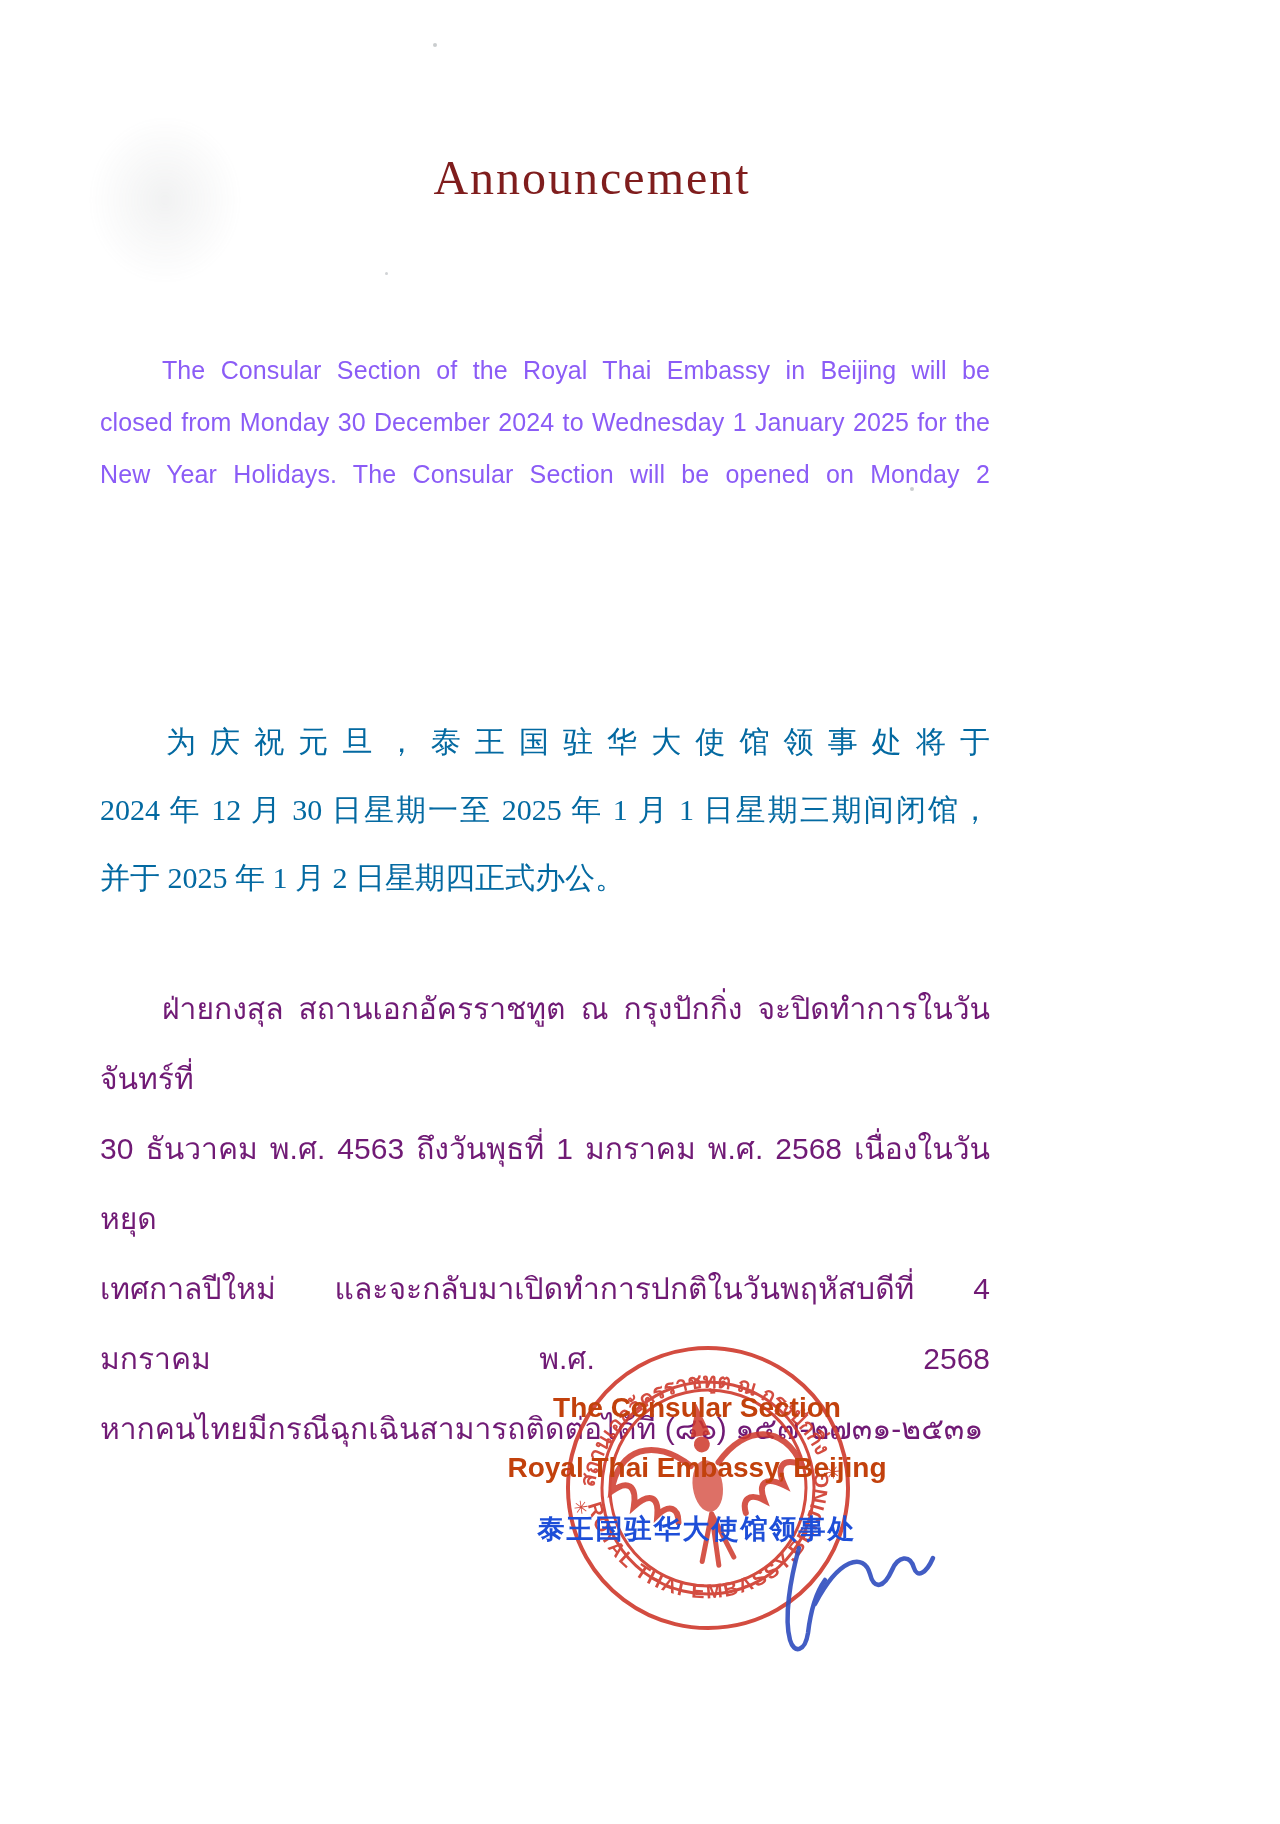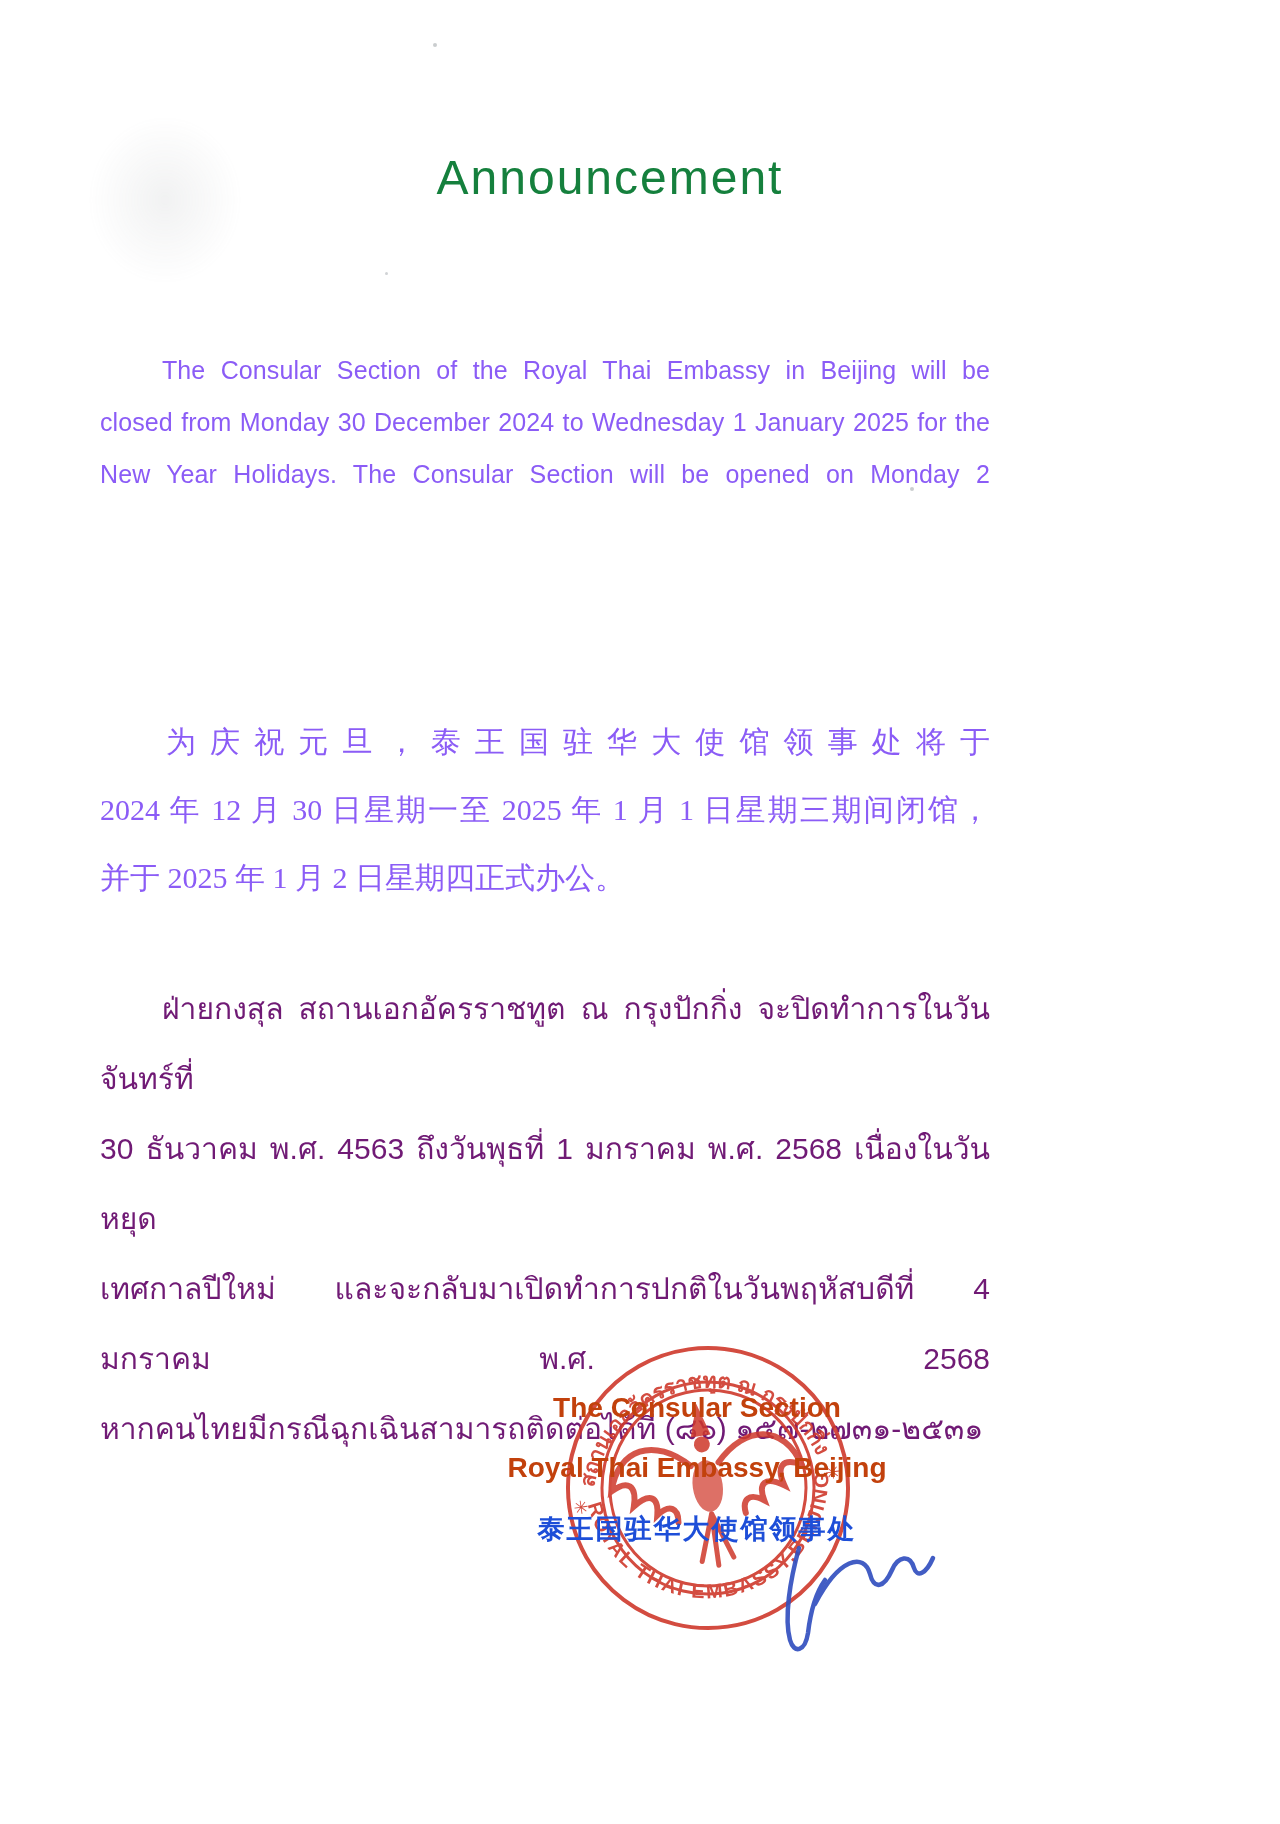--- a/index.html
+++ b/index.html
@@ -17,33 +17,33 @@
     position:absolute;left:55px;top:80px;width:220px;height:240px;
     background:radial-gradient(closest-side, rgba(120,125,130,0.10), rgba(120,125,130,0) 70%);
     filter:blur(2px);
   }
   .dot{position:absolute;border-radius:50%;background:#8a9095;}
   .dot.d1{left:433px;top:43px;width:4px;height:4px;opacity:.45;}
   .dot.d2{left:385px;top:272px;width:3px;height:3px;opacity:.4;}
   .dot.d3{left:910px;top:487px;width:4px;height:4px;opacity:.45;}
 
   .doc-title{
-    position:absolute;left:105px;top:150px;width:1010px;
+    position:absolute;left:87px;top:150px;width:1010px;
     text-align:center;
     font-size:48px;letter-spacing:2px;
-    color:#15803d;font-weight:400;
+    color:#7f1d1d;font-weight:400;font-family:Liberation Serif, serif;
   }
 
   .para{position:absolute;left:100px;width:890px;}
   .para .ln{width:100%;}
   .just{text-align:justify;text-align-last:justify;}
   .indent{text-indent:62px;}
 
   .para-en{top:344px;font-size:25px;line-height:52px;color:#8b5cf6;letter-spacing:.1px;}
-  .para-cn{top:708px;font-size:30px;line-height:68px;color:#8b5cf6;
+  .para-cn{top:708px;font-size:30px;line-height:68px;color:#0369a1;
            font-family:"Liberation Serif", serif;}
   .para-cn .indent{text-indent:66px;}
   .para-th{top:974px;font-size:30px;line-height:70px;color:#701a75;}
 
   .sig-block{
     position:absolute;left:447px;top:1378px;width:500px;
     text-align:center;z-index:3;
   }
   .sig-line{font-weight:700;font-size:28px;line-height:60px;color:#c2410c;}
   .sig-line.cn{font-family:"Liberation Serif", serif;font-size:27px;line-height:62px;letter-spacing:2px;color:#1d4ed8;}

